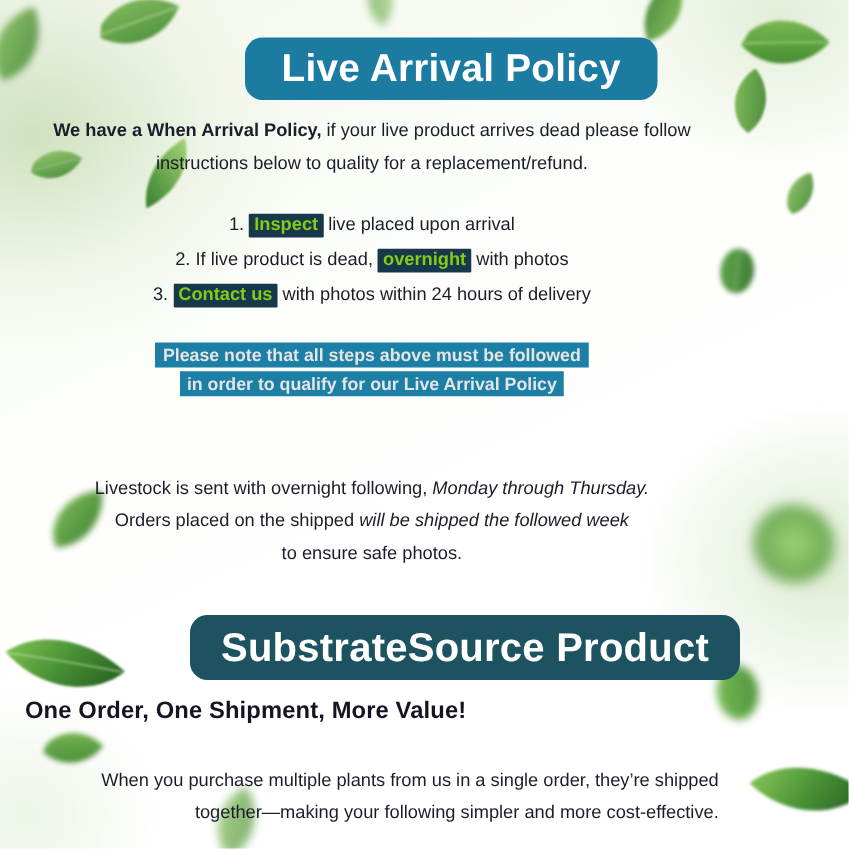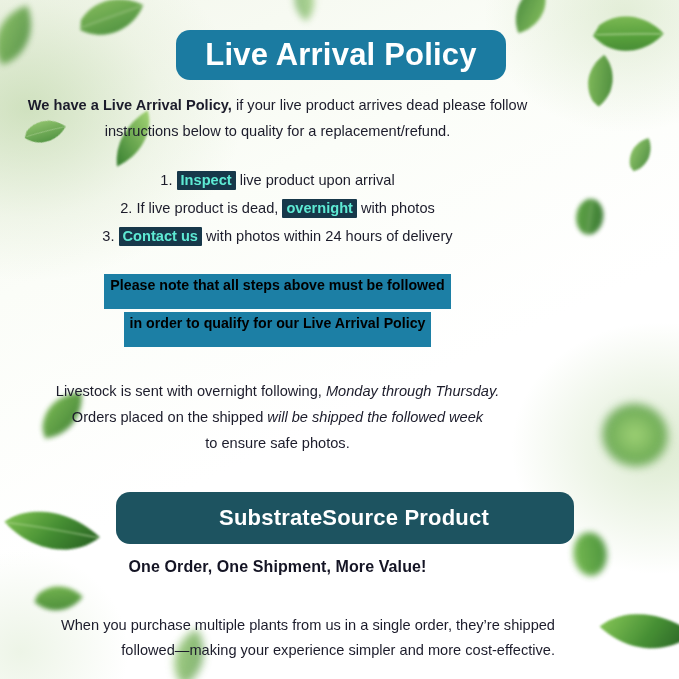--- a/index.html
+++ b/index.html
@@ -27,100 +27,99 @@
     pointer-events:none;
   }
   .leaf svg{display:block;width:100%;height:100%;}
 
   
   .content{
     position:relative;
     z-index:5;
     width:555px;height:679px;
     box-sizing:border-box;
+    margin-left:20px;
   }
 
   .banner{
     position:absolute;
     background:#1b7ba1;
     border-radius:14px;
     color:#ffffff;
     font-weight:bold;
     letter-spacing:0.2px;
     text-align:center;
     white-space:nowrap;
     display:flex;align-items:center;justify-content:center;
   }
   #banner-live{
     left:176px;top:30px;width:330px;height:50px;
     font-size:31px;
     background:#1b7ba1;
   }
   #banner-substrate{
-    left:116px;top:492px;width:440px;height:52px;
-    font-size:22px;
+    left:132px;top:492px;width:440px;height:52px;
+    font-size:32px;
     background:#1d5360;
-    padding-left:18px;
   }
 
   .para{
     position:absolute;
     width:100%;
     text-align:center;
     color:#1c1c2b;
     font-size:14.6px;
     line-height:26px;
     font-weight:400;
   }
   .para b{font-weight:bold;}
   .para i{}
 
   #intro{left:0;top:92px;}
   #livestock{left:0;top:378px;}
   #bottom-para{left:0;top:613px;line-height:25px;text-align:right;}
 
   #subtitle{
     position:absolute;left:0;top:558px;width:100%;
-    text-align:center;
     color:#141424;
-    font-size:16px;
+    font-size:19px;
     font-weight:bold;
     letter-spacing:0.1px;
   }
 
   
   #steps{
     position:absolute;left:0;top:166px;width:100%;
     text-align:center;
     color:#1c1c2b;
     font-size:14.6px;
     line-height:28px;
   }
   #steps .step{display:block;white-space:nowrap;}
   .hl{
     background:#17384a;
-    color:#5eead4;
+    color:#84cc16;
     font-weight:bold;
     padding:1px 4px 2px 4px;
     border-radius:1px;
   }
 
   
   #note{
     position:absolute;left:0;top:274px;width:100%;
     text-align:center;
   }
   #note .nline{
     display:inline-block;
     background:#1c7fa5;
-    color:#000000;
+    color:#e5e5e5;
     font-weight:bold;
     font-size:14.2px;
     line-height:18px;
-    padding:2px 6px 15px 6px;
+    padding:2px 6px 0 6px;
     white-space:nowrap;
   }
   #note .nrow{display:block;margin-bottom:3px;}
 </style>
 </head>
 <body>
 
 <div id="page">
 
   <div class="leaf" style="left:75px;top:-12px;width:70px;height:62px;transform:rotate(18deg);filter:blur(1.4px);opacity:.92;">
@@ -336,29 +335,29 @@
   </div>
 
   <div class="content">
 
     <div class="banner" id="banner-live">
       <span>Live Arrival Policy</span>
     </div>
 
     <div class="para" id="intro">
       <div>
-        <b>We have a Live Arrival Policy,</b><span> if your live product arrives dead please follow</span>
+        <b>We have a When Arrival Policy,</b><span> if your live product arrives dead please follow</span>
       </div>
       <div>instructions below to quality for a replacement/refund.</div>
     </div>
 
     <div id="steps">
       <span class="step">
         <span>1.</span>
-        <span></span><span class="hl">Inspect</span><span> live product upon arrival</span>
+        <span></span><span class="hl">Inspect</span><span> live placed upon arrival</span>
       </span>
       <span class="step">
         <span>2.</span>
         <span>If live product is dead, </span><span class="hl">overnight</span><span> with photos</span>
       </span>
       <span class="step">
         <span>3.</span>
         <span></span><span class="hl">Contact us</span><span> with photos within 24 hours of delivery</span>
       </span>
     </div>
@@ -375,17 +374,17 @@
     </div>
 
     <div class="banner" id="banner-substrate">
       <span>SubstrateSource Product</span>
     </div>
 
     <div id="subtitle">One Order, One Shipment, More Value!</div>
 
     <div class="para" id="bottom-para">
       <div>When you purchase multiple plants from us in a single order, they’re shipped</div>
-      <div>followed—making your experience simpler and more cost-effective.</div>
+      <div>together—making your following simpler and more cost-effective.</div>
     </div>
 
   </div>
 </div>
 
 </body></html>

